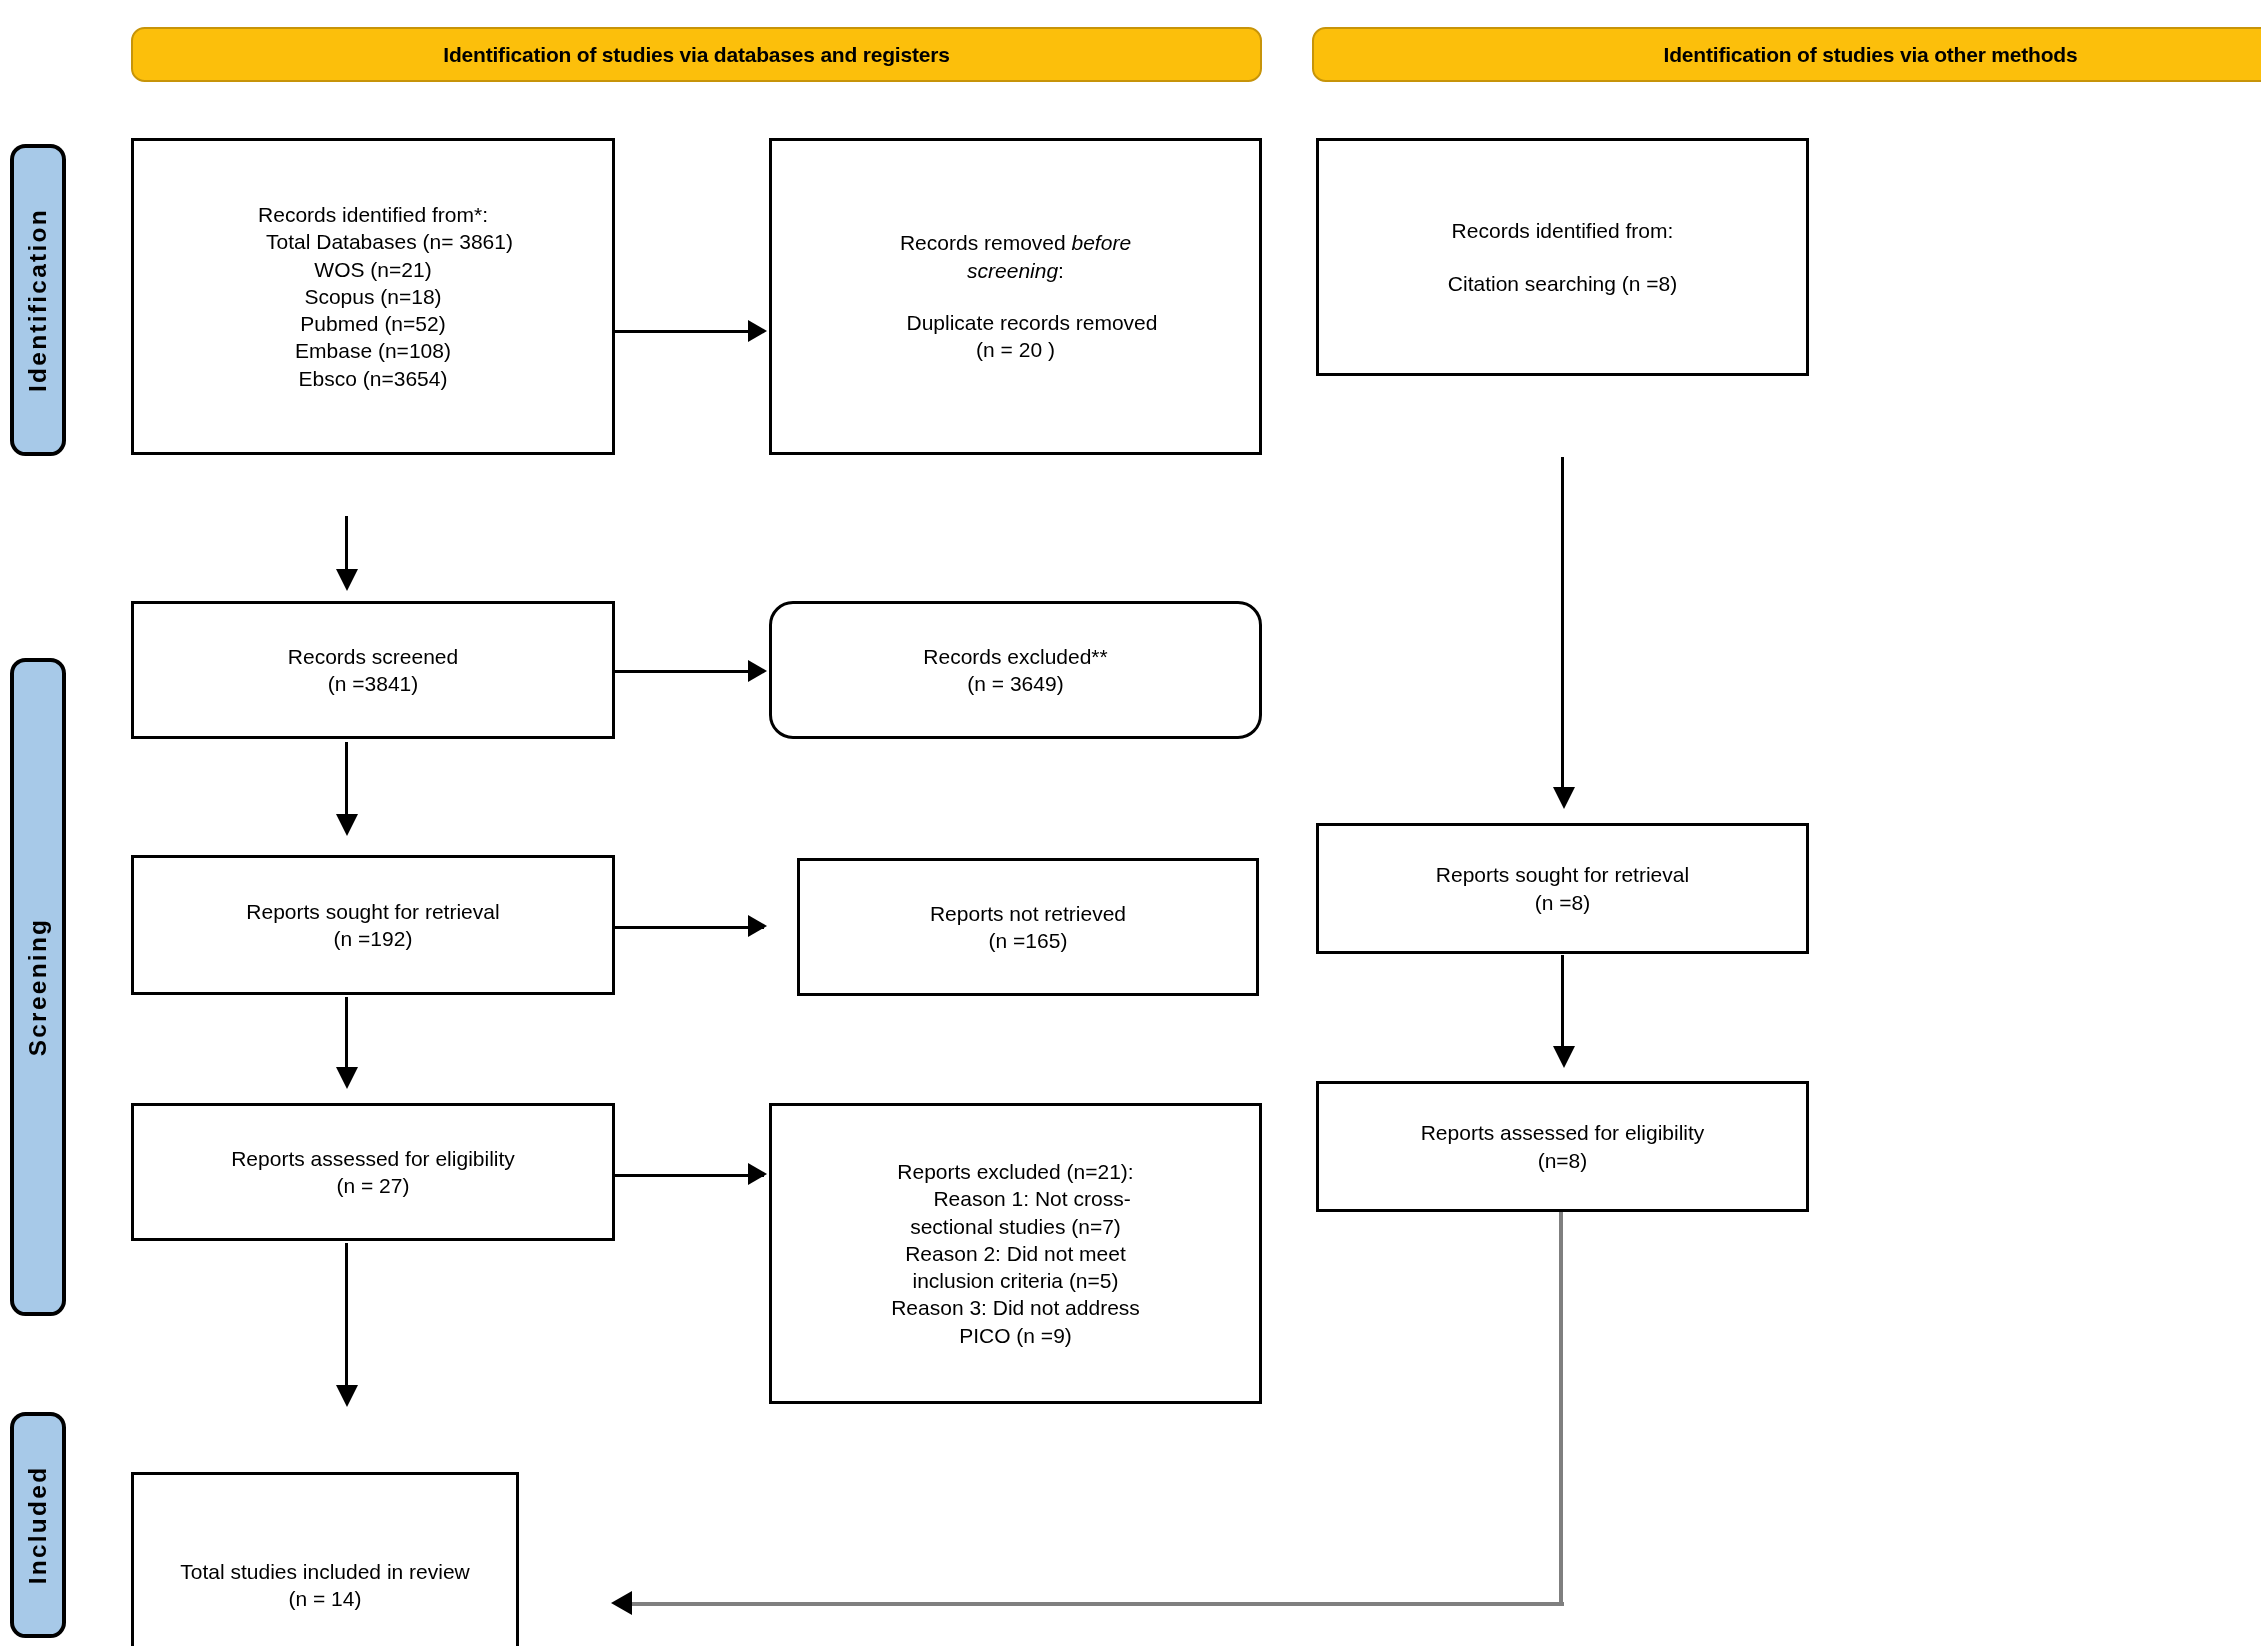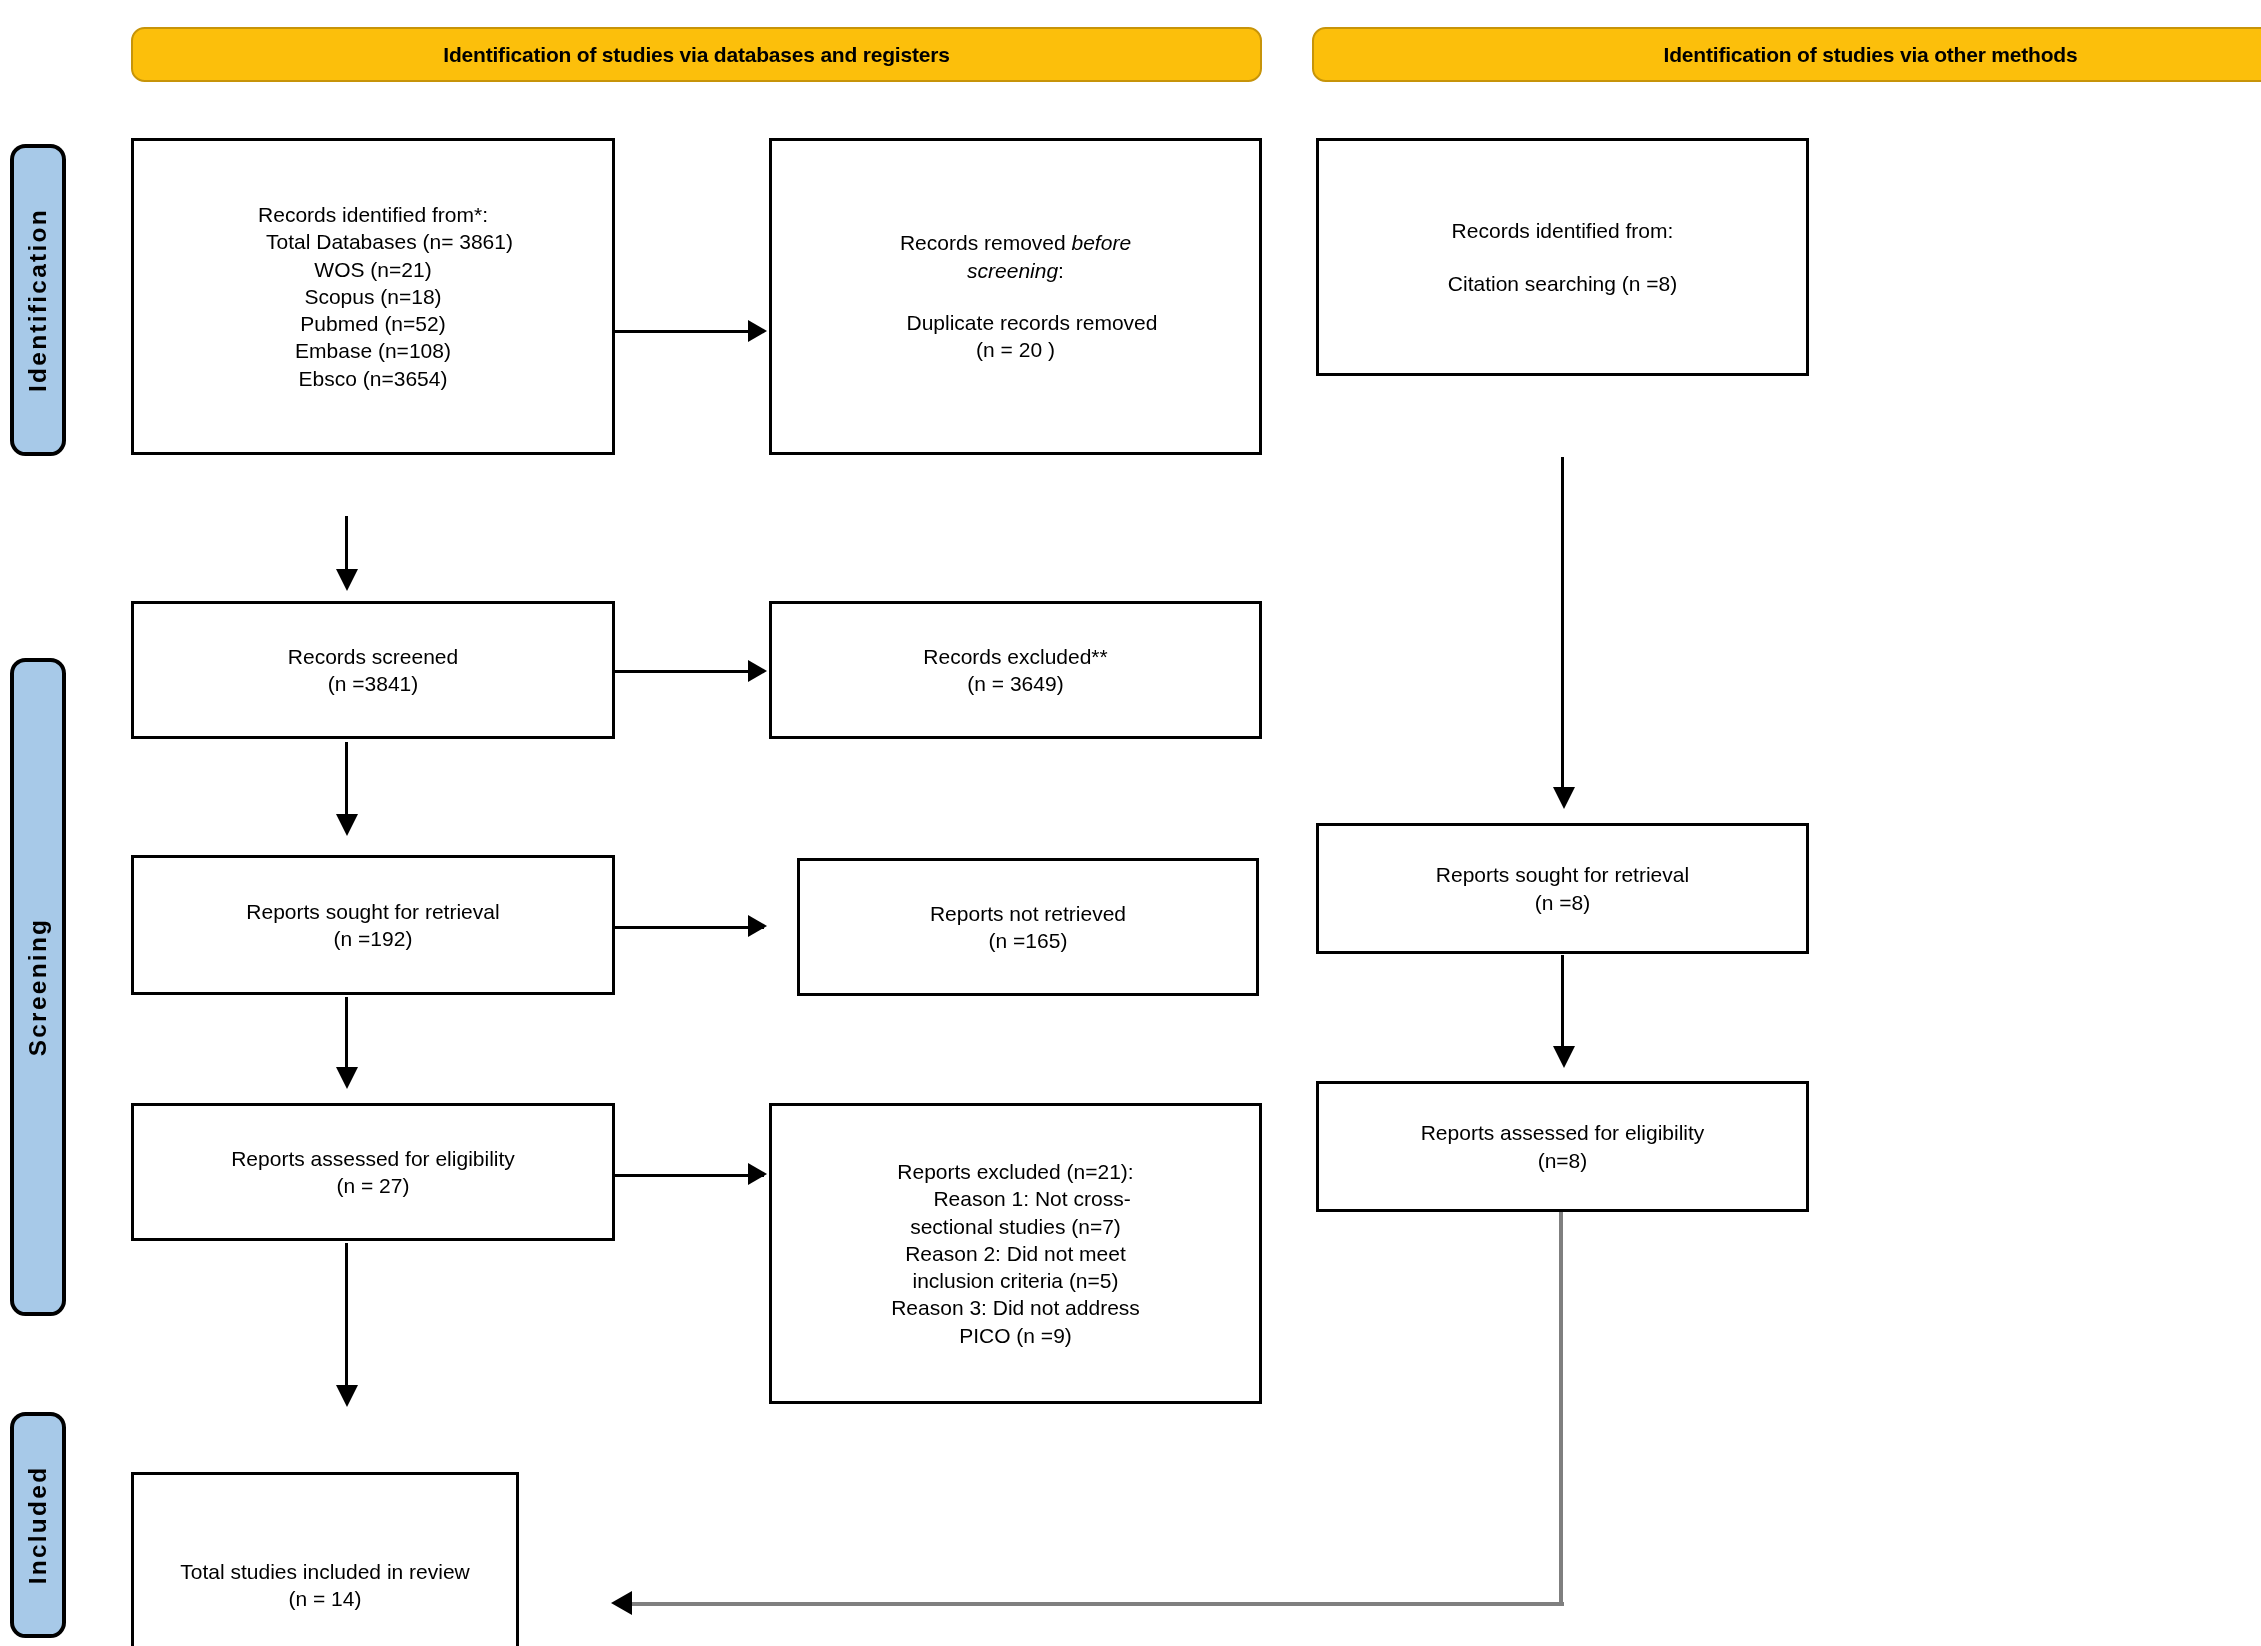--- a/index.html
+++ b/index.html
@@ -177,21 +177,21 @@
   <div class="box" style="left:131px; top:601px; width:484px; height:138px;">
     <div class="box-inner">
       <span class="ln">Records screened</span>
       <span class="ln">(n =3841)</span>
     </div>
   </div>
 
   <div class="hline" style="left:615px; top:670px; width:149px;"></div>
   <div class="arrow-right" style="left:748px; top:660px;"></div>
 
-  <div class="box" style="left:769px; top:601px; width:493px; height:138px;">
+  <div class="box" style="left:769px; top:601px; width:493px; height:138px;border-radius:24px;">
     <div class="box-inner">
       <span class="ln">Records excluded**</span>
       <span class="ln">(n = 3649)</span>
     </div>
   </div>
 
   <div class="vline" style="left:345px; top:742px; height:84px;"></div>
   <div class="arrow-down" style="left:336px; top:814px;"></div>
 
   <div class="box" style="left:131px; top:855px; width:484px; height:140px;">

